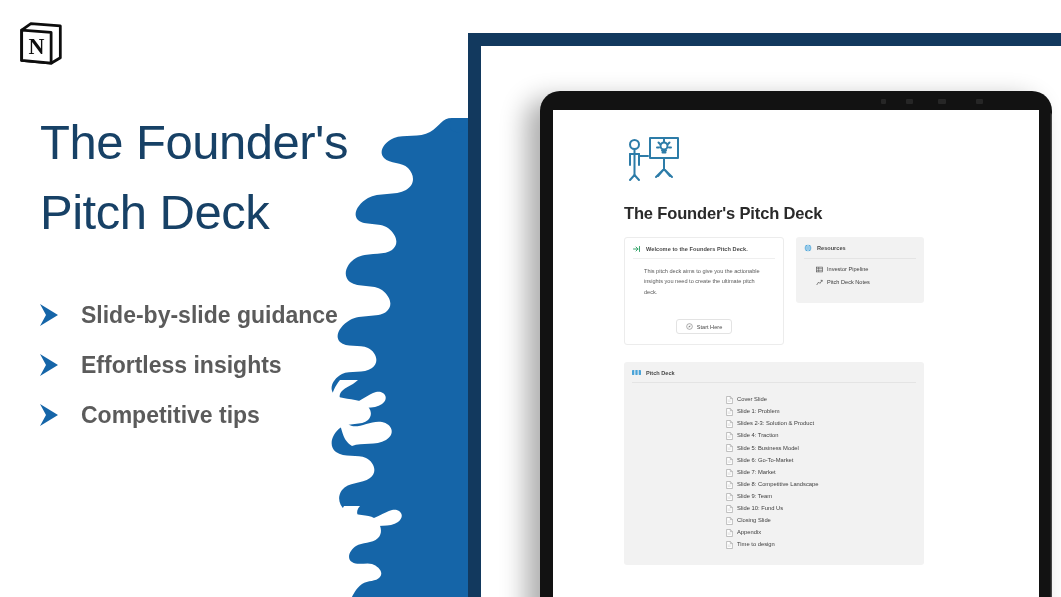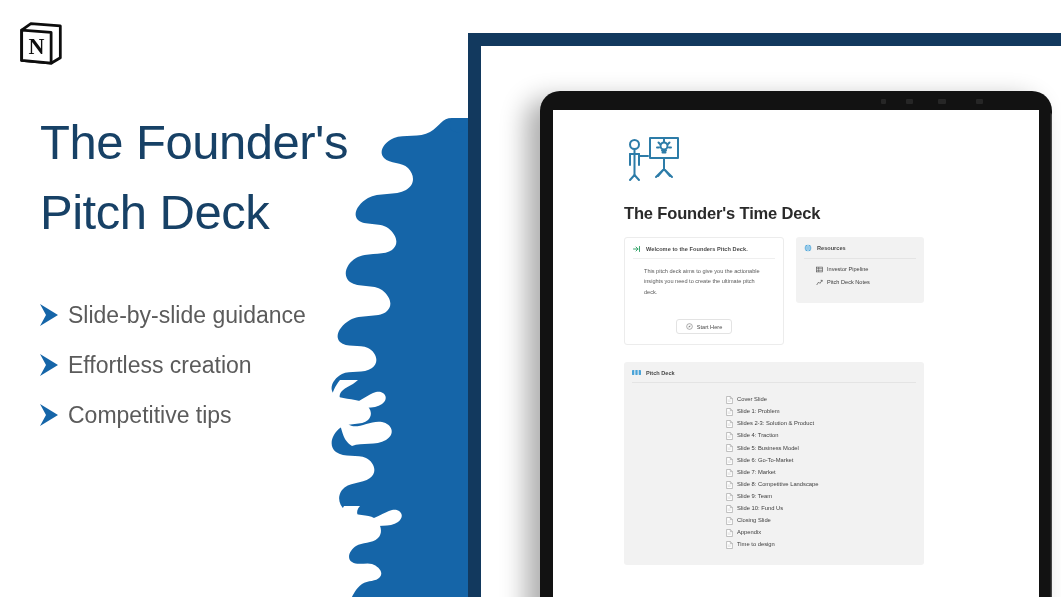--- a/index.html
+++ b/index.html
@@ -47,21 +47,22 @@
 
   #bullets {
     position: absolute;
     left: 38px; top: 290px;
     width: 400px;
   }
   .bullet {
     display: flex;
     align-items: center;
     height: 50px;
-    gap: 8px;
+    gap: 21px;
+    font-weight: bold;
   }
   .bullet .arrow { width: 22px; height: 26px; flex: 0 0 22px; }
   .bullet .btxt {
     color: #5b5b5b;
     font-size: 23px;
     line-height: 1;
     white-space: nowrap;
   }
 
   
@@ -292,21 +293,21 @@
     <div class="bullet">
       <svg class="arrow" viewBox="0 0 22 26">
         <path d="M2,2 L20,13 L2,24 L8,13 Z" fill="#1565a8"></path>
       </svg>
       <span class="btxt">Slide-by-slide guidance</span>
     </div>
     <div class="bullet">
       <svg class="arrow" viewBox="0 0 22 26">
         <path d="M2,2 L20,13 L2,24 L8,13 Z" fill="#1565a8"></path>
       </svg>
-      <span class="btxt">Effortless creation</span>
+      <span class="btxt">Effortless insights</span>
     </div>
     <div class="bullet">
       <svg class="arrow" viewBox="0 0 22 26">
         <path d="M2,2 L20,13 L2,24 L8,13 Z" fill="#1565a8"></path>
       </svg>
       <span class="btxt">Competitive tips</span>
     </div>
   </div>
 
   <div id="navy-frame"></div>
@@ -330,21 +331,21 @@
             <path d="M21,78 L12,88 M21,78 L30,88"></path>
             <path d="M30,40 L48,40"></path>
             <rect x="52" y="4" width="56" height="40"></rect>
             <path d="M80,44 L80,66 M80,66 L64,82 M80,66 L96,82 M80,66 L68,80 M80,66 L92,80"></path>
             <circle cx="80" cy="20" r="7"></circle>
             <path d="M76,29 L84,29 M77,33 L83,33"></path>
             <path d="M80,7 L80,11 M69,13 L72,16 M91,13 L88,16 M66,23 L70,23 M94,23 L90,23"></path>
           </g>
         </svg>
 
-        <div id="page-title">The Founder's Time Deck</div>
+        <div id="page-title">The Founder's Pitch Deck</div>
 
         <div id="cards-row">
 
           <div id="welcome-card">
             <div id="welcome-head">
               <svg width="8" height="8" viewBox="0 0 16 16">
                 <path d="M1,8 L10,8 M6,4 L10,8 L6,12 M13,3 L13,13" stroke="#3aa66e" stroke-width="2" fill="none" stroke-linecap="round"></path>
               </svg>
               <span class="wtxt">Welcome to the Founders Pitch Deck.</span>
             </div>

